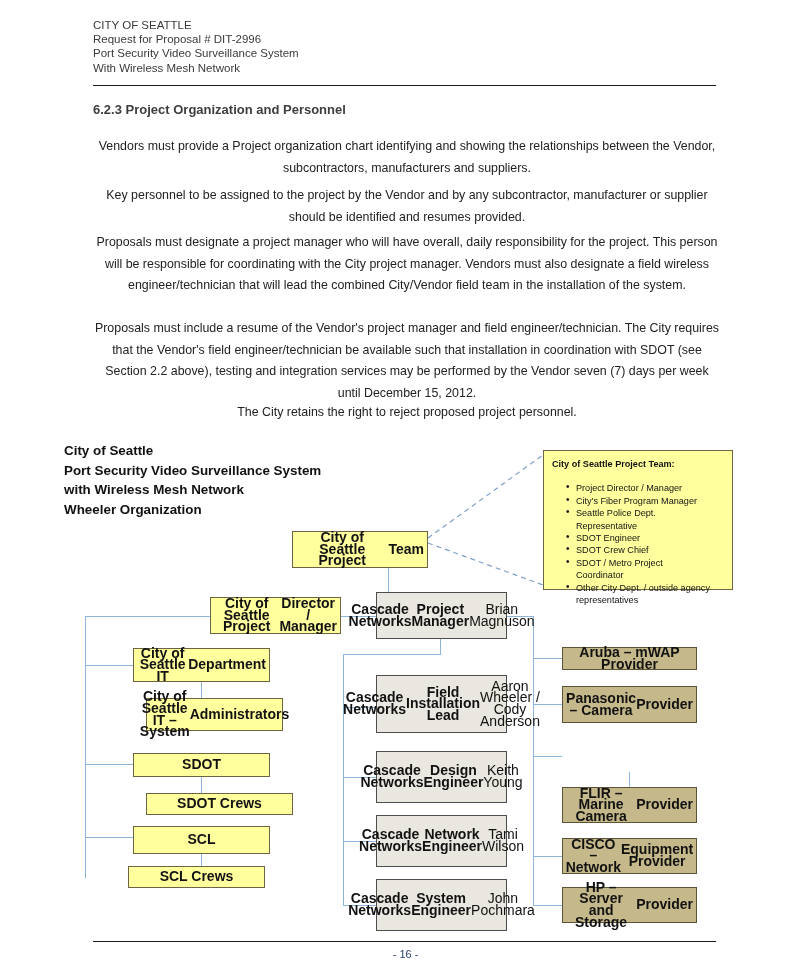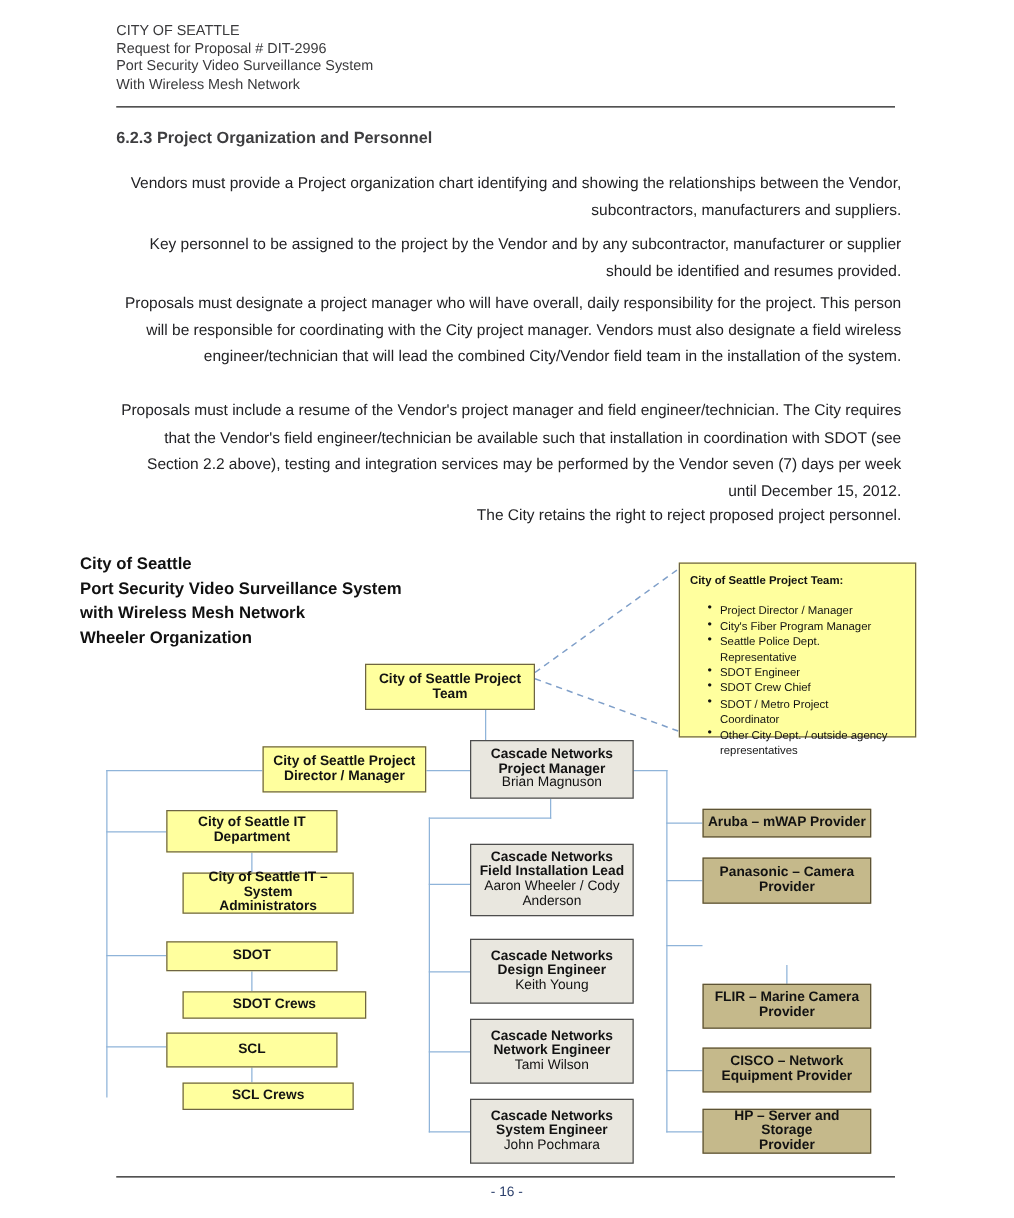--- a/index.html
+++ b/index.html
@@ -6,31 +6,31 @@
   body{width:811px;height:974px;position:relative;
        font-family:"Liberation Sans",sans-serif;color:#231f20;overflow:hidden;}
 
   
   .hdr{position:absolute;left:93px;top:18px;font-size:11.5px;line-height:14.2px;color:#3a3a3c;}
   .hdr div{white-space:nowrap;}
   .hdr-rule{position:absolute;left:93px;top:85px;width:623px;height:0;border-top:1.3px solid #1a1a1a;}
 
   
   .sec-title{position:absolute;left:93px;top:102px;font-size:13px;font-weight:bold;color:#3e3e40;}
-  .para{position:absolute;left:93px;width:628px;font-size:12.4px;line-height:21.5px;color:#222225;text-align:right;}
+  .para{position:absolute;left:93px;width:628px;font-size:12.4px;line-height:21.5px;color:#222225;text-align:center;}
   .p1{top:136px;} .p2{top:185px;} .p3{top:232px;} .p4{top:318px;} .p5{top:402px;}
 
   
   .chart-title{position:absolute;left:64px;top:441px;font-size:13.4px;font-weight:bold;line-height:19.5px;color:#111;}
 
   
   #chart{position:absolute;left:0;top:0;width:811px;height:974px;}
-  .box{position:absolute;box-sizing:border-box;display:flex;flex-direction:column;
+  .box{position:absolute;box-sizing:border-box;display:flex;flex-direction:row;
        align-items:center;justify-content:center;text-align:center;
-       font-size:11px;line-height:11.6px;padding:2px 3px;}
+       font-size:14px;line-height:11.6px;padding:2px 3px;}
   .box .l1,.box .l2{font-weight:bold;}
   .box .l3{font-weight:normal;}
   .b-yellow{background:#ffff9e;border:1.6px solid #6e6444;color:#121212;}
   .b-gray{background:#e9e7df;border:1.6px solid #4d4d4d;color:#121212;}
   .b-tan{background:#c5b98b;border:1.6px solid #5d5336;color:#121212;}
 
   
   .callout{position:absolute;left:543px;top:450px;width:190px;height:140px;
            background:#ffff9e;border:1.6px solid #6e6444;box-sizing:border-box;
            padding:7px 8px 20px 8px;font-size:9.1px;line-height:12.4px;color:#121212;}
@@ -139,21 +139,21 @@
   </div>
 
   <div class="box b-yellow" style="left:146px;top:793px;width:147px;height:22px;">
     <span class="l1">SDOT Crews</span>
   </div>
 
   <div class="box b-yellow" style="left:133px;top:826px;width:137px;height:28px;">
     <span class="l1">SCL</span>
   </div>
 
-  <div class="box b-yellow" style="left:146px;top:866px;width:137px;height:22px;">
+  <div class="box b-yellow" style="left:128px;top:866px;width:137px;height:22px;">
     <span class="l1">SCL Crews</span>
   </div>
 
   <div class="box b-gray" style="left:376px;top:592px;width:131px;height:47px;">
     <span class="l1">Cascade Networks</span>
     <span class="l2">Project Manager</span>
     <span class="l3">Brian Magnuson</span>
   </div>
 
   <div class="box b-gray" style="left:376px;top:675px;width:131px;height:58px;">

